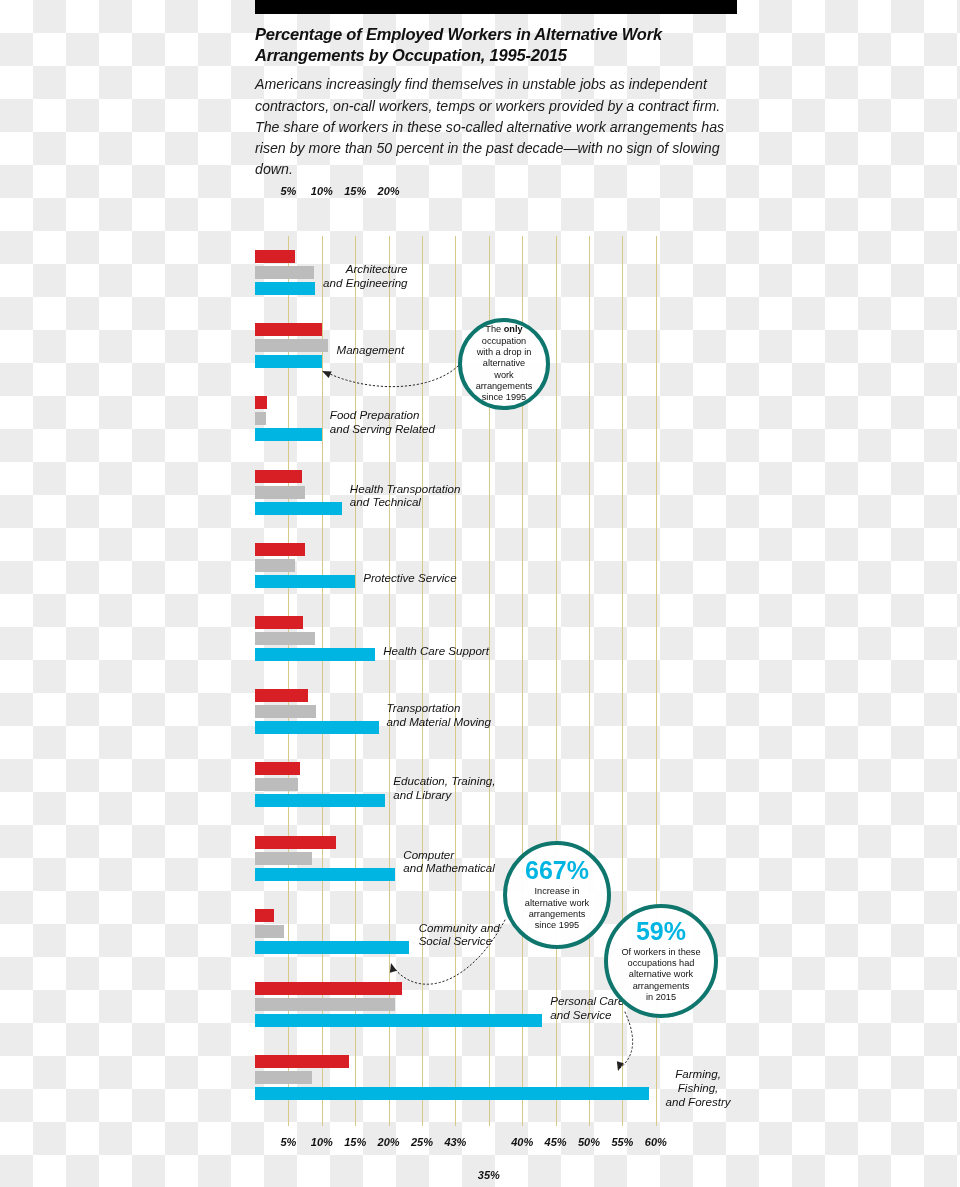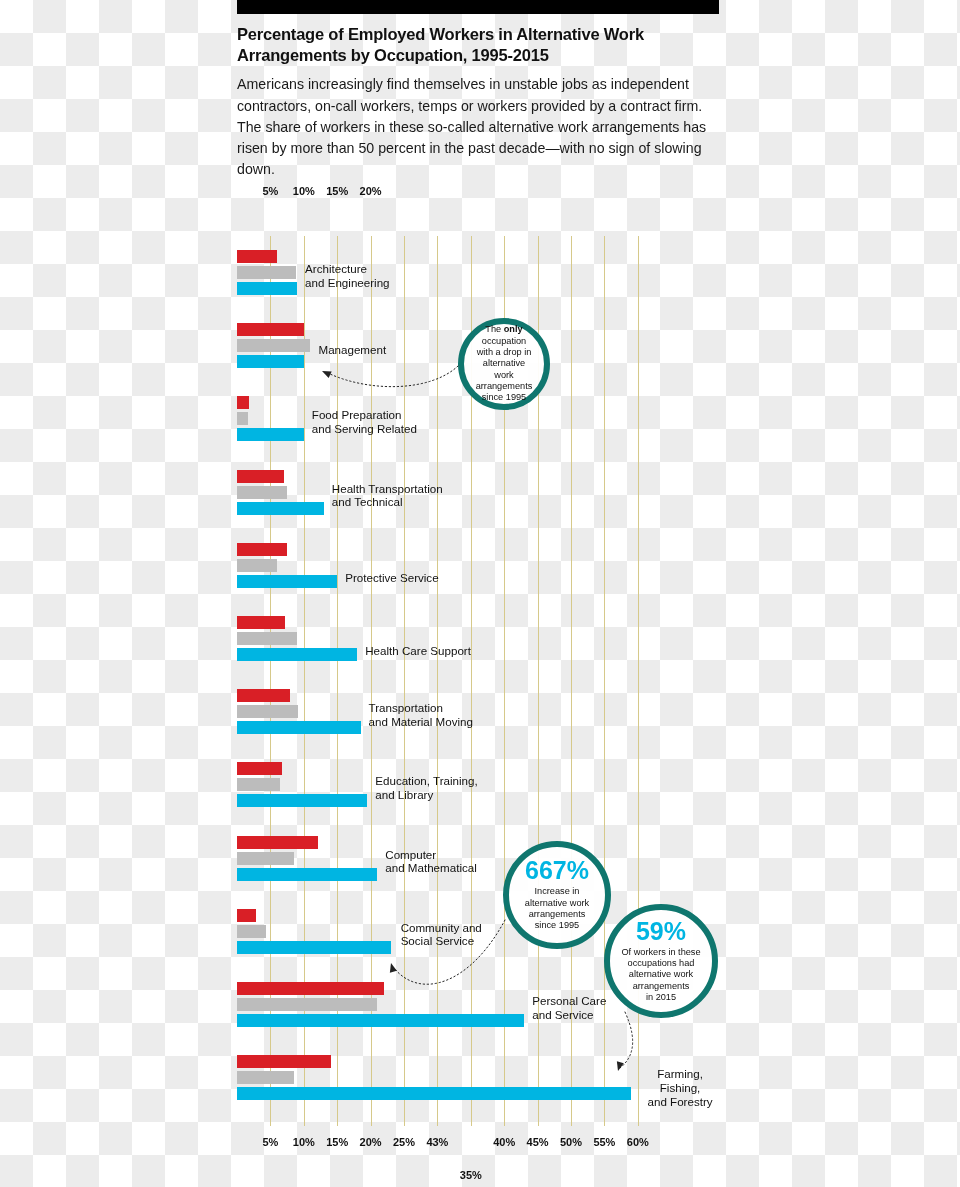--- a/index.html
+++ b/index.html
@@ -13,21 +13,21 @@
   
   #canvas{
     position:absolute;left:0;top:0;width:960px;height:1187px;
     background-image:
       linear-gradient(45deg,#ececec 25%,transparent 25%,transparent 75%,#ececec 75%),
       linear-gradient(45deg,#ececec 25%,transparent 25%,transparent 75%,#ececec 75%);
     background-size:66px 66px;
     background-position:0 0,33px 33px;
   }
   #sheet{
-    position:absolute;left:237px;top:0;width:482px;height:848px;
+    position:absolute;left:255px;top:0;width:482px;height:848px;font-style:italic;
   }
   .topbar{
     position:absolute;left:0;top:0;width:482px;height:14px;background:#000000;
   }
   .head{
     position:absolute;left:0;top:24px;width:482px;
   }
   .title{
     font-size:16.5px;font-weight:bold;line-height:1.28;color:#111111;
     letter-spacing:-.2px;margin:0 0 8px 0;
@@ -59,21 +59,21 @@
     position:absolute;font-size:11.6px;line-height:1.18;color:#111;
     white-space:pre-line;
   }
   
   #legend{position:absolute;left:268px;top:186px;width:120px;height:46px;}
   .legitem{position:absolute;top:0;width:40px;text-align:center;}
   .swatch{width:19px;height:16px;margin:0 auto;}
   .legyear{font-size:11px;font-weight:bold;color:#111;margin-top:4px;}
   
   .bubble{
-    position:absolute;border:6px solid #0f766e;border-radius:50%;
+    position:absolute;border:4px solid #0f766e;border-radius:50%;
     background:rgba(255,255,255,.94);
     display:flex;flex-direction:column;align-items:center;justify-content:center;
     text-align:center;box-sizing:border-box;
   }
   .bubble .btext{
     font-size:9.2px;line-height:1.23;color:#111;padding:0 10px;white-space:pre-line;
   }
   .bubble .bnum{
     font-size:25px;font-weight:bold;color:#00b5e2;line-height:1;margin-bottom:3px;
   }
@@ -122,21 +122,21 @@
       <div class="bottick" style="left: 267.2px;">40%</div>
       <div class="bottick" style="left: 300.6px;">45%</div>
       <div class="bottick" style="left: 334px;">50%</div>
       <div class="bottick" style="left: 367.4px;">55%</div>
       <div class="bottick" style="left: 400.8px;">60%</div>
       <div class="group" style="top: 14px; height: 45px;">
         <div class="bar y1995" title="Architecture and Engineering — 1995: 6%" style="width: 40.08px; background: rgb(217, 31, 38);"></div>
         <div class="bar y2005" title="Architecture and Engineering — 2005: 8.8%" style="width: 58.784px; background: rgb(188, 188, 188);"></div>
         <div class="bar y2015" title="Architecture and Engineering — 2015: 9%" style="width: 60.12px; background: rgb(0, 181, 226);"></div>
       </div>
-      <div class="catlabel" style="left: 68.12px; top: 26px;">Architecture
+      <div class="catlabel" style="left: 68.12px; top: 26px; text-align: right;">Architecture
 and Engineering</div>
       <div class="group" style="top: 87.2px; height: 45px;">
         <div class="bar y1995" title="Management — 1995: 10%" style="width: 66.8px; background: rgb(217, 31, 38);"></div>
         <div class="bar y2005" title="Management — 2005: 11%" style="width: 73.48px; background: rgb(188, 188, 188);"></div>
         <div class="bar y2015" title="Management — 2015: 10%" style="width: 66.8px; background: rgb(0, 181, 226);"></div>
       </div>
       <div class="catlabel" style="left: 81.48px; top: 107.2px;">Management</div>
       <div class="group" style="top: 160.4px; height: 45px;">
         <div class="bar y1995" title="Food Preparation and Serving Related — 1995: 1.8%" style="width: 12.024px; background: rgb(217, 31, 38);"></div>
         <div class="bar y2005" title="Food Preparation and Serving Related — 2005: 1.6%" style="width: 10.688px; background: rgb(188, 188, 188);"></div>

